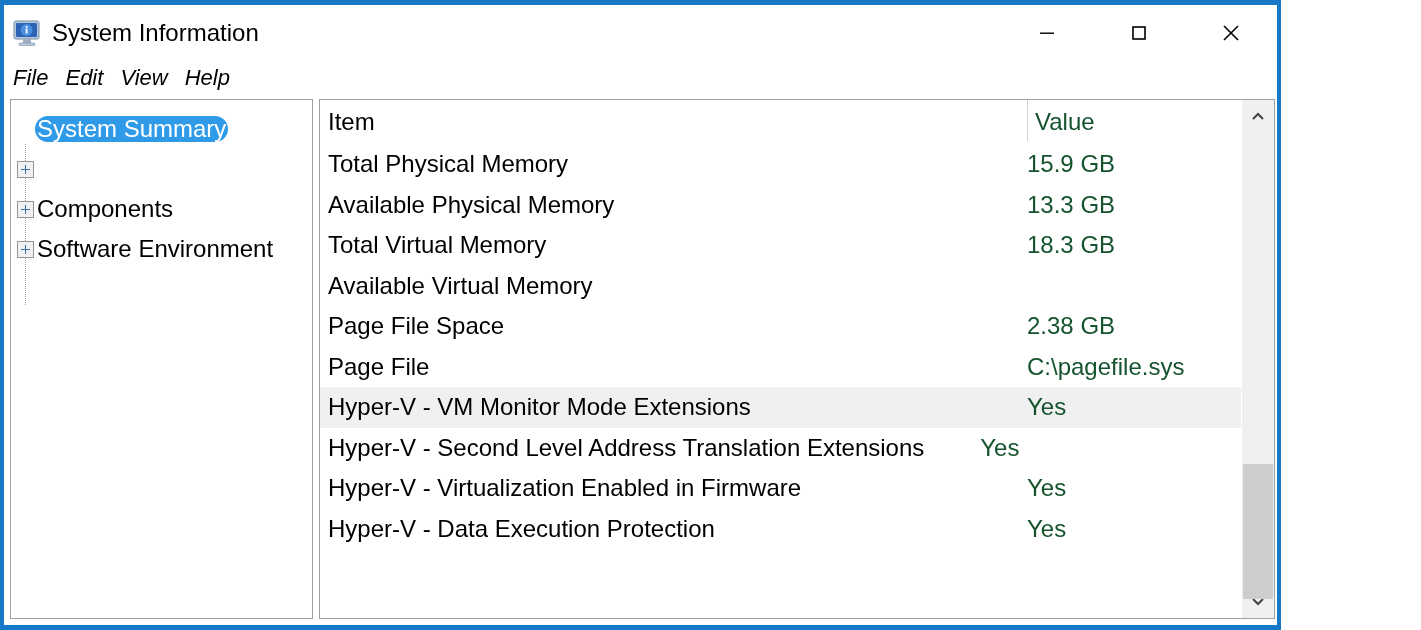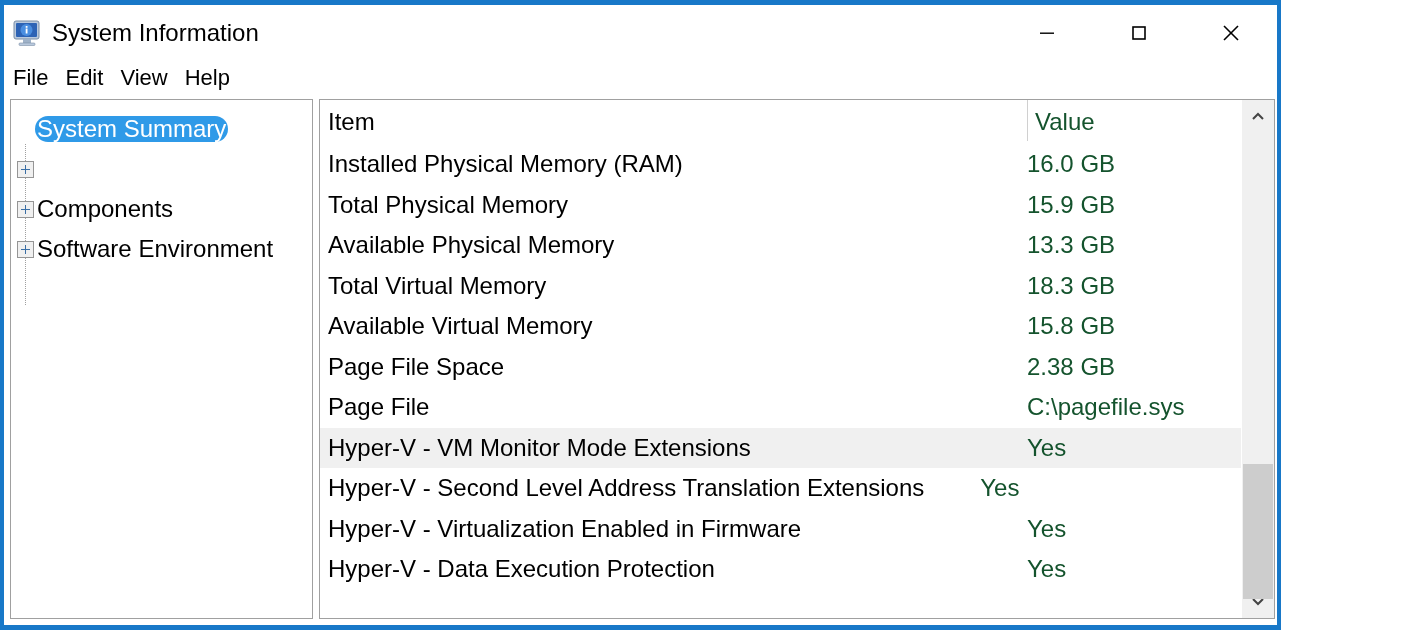--- a/index.html
+++ b/index.html
@@ -62,20 +62,21 @@
     cursor: default;
   }
 
   
   #menubar {
     height: 34px;
     display: flex;
     align-items: center;
     padding-left: 9px;
     background: #ffffff;
+    font-style: italic;
   }
   .menuitem {
     font-size: 22px;
     color: #000000;
     padding: 0 9px 0 0;
     margin-right: 8px;
     white-space: nowrap;
     cursor: default;
     line-height: 1;
   }
@@ -314,43 +315,38 @@
 
     <div id="listpane">
 
       <div id="listbody">
 
         <div class="list-row header">
           <div class="cell-item">Item</div>
           <div class="cell-value">Value</div>
         </div>
 
-        <div class="list-row">
-          <div class="cell-item">Installed Physical Memory (RAM)</div>
-          <div class="cell-value">16.0 GB</div>
-        </div>
 
         <div class="list-row">
           <div class="cell-item">Total Physical Memory</div>
           <div class="cell-value">15.9 GB</div>
         </div>
 
         <div class="list-row">
           <div class="cell-item">Available Physical Memory</div>
           <div class="cell-value">13.3 GB</div>
         </div>
 
         <div class="list-row">
           <div class="cell-item">Total Virtual Memory</div>
           <div class="cell-value">18.3 GB</div>
         </div>
 
         <div class="list-row">
           <div class="cell-item">Available Virtual Memory</div>
-          <div class="cell-value">15.8 GB</div>
         </div>
 
         <div class="list-row">
           <div class="cell-item">Page File Space</div>
           <div class="cell-value">2.38 GB</div>
         </div>
 
         <div class="list-row">
           <div class="cell-item">Page File</div>
           <div class="cell-value">C:\pagefile.sys</div>

